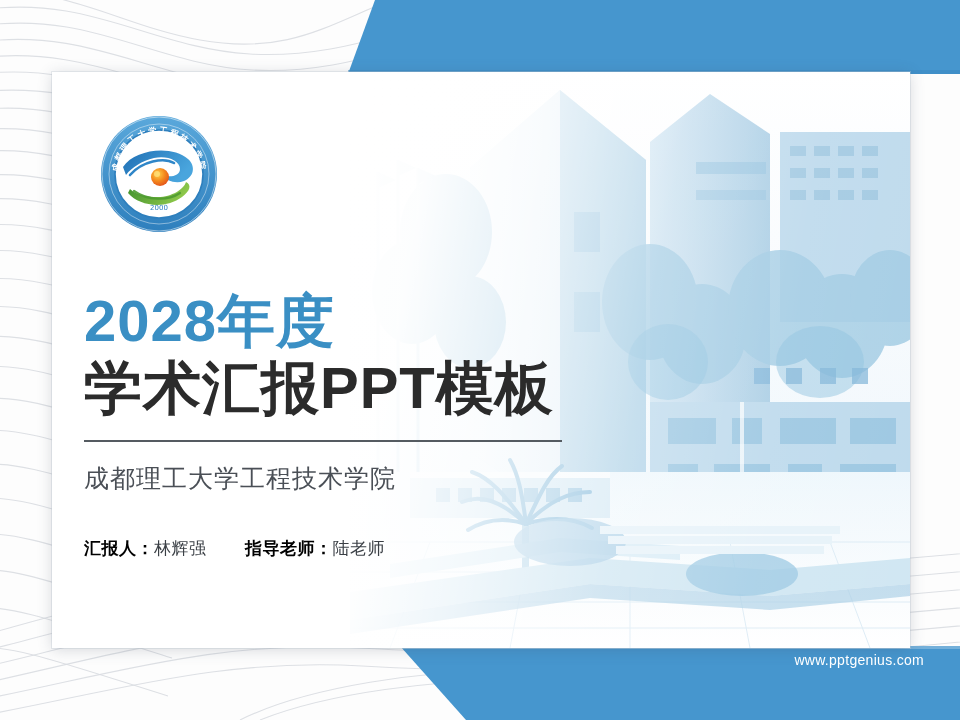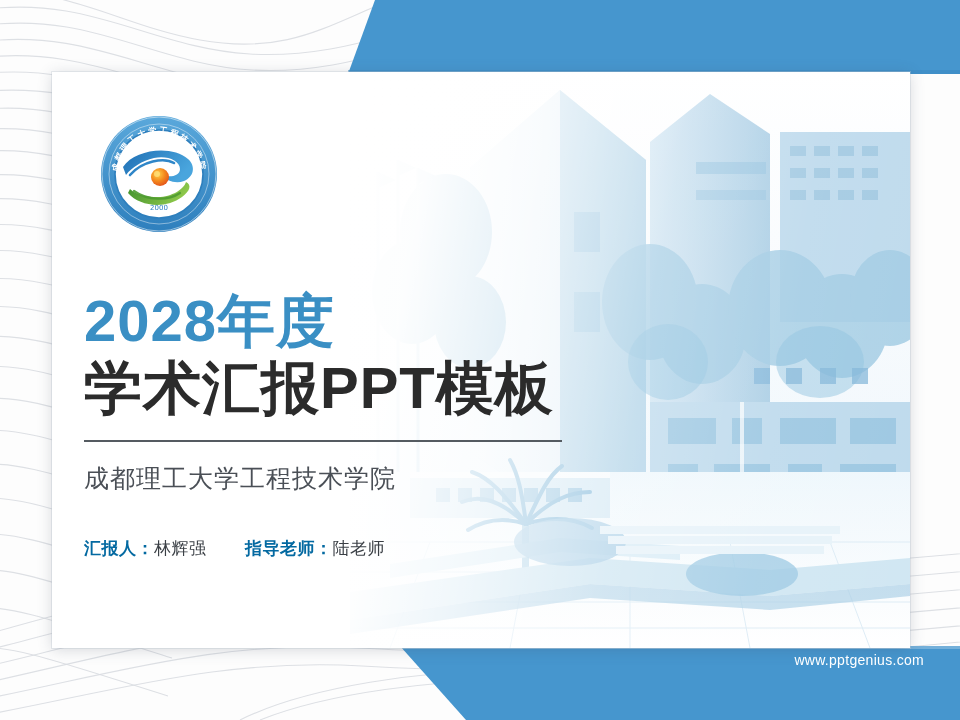--- a/index.html
+++ b/index.html
@@ -88,21 +88,21 @@
     margin-top:18px;
   }
   .org {
     font-size:25px; color:#4a4f56; font-weight:normal;
     margin-top:20px; letter-spacing:1px; white-space:nowrap;
   }
   .people {
     margin-top:42px; font-size:17px; color:#2f3337;
     white-space:nowrap; letter-spacing:.5px;
   }
-  .people .lab { font-weight:bold; color:#0369a1;font-family:Liberation Serif, serif; }
+  .people .lab { font-weight:bold; color:#000000;font-family:Liberation Serif, serif; }
   .people .val { font-weight:normal; color:#3a3f45; }
   .people .gap { display:inline-block; width:28px; }
 
   
   .footer-url {
     position:absolute; right:36px; top:652px;
     z-index:6;
     font-size:14px; color:#ffffff; letter-spacing:.3px;
   }
 </style>

